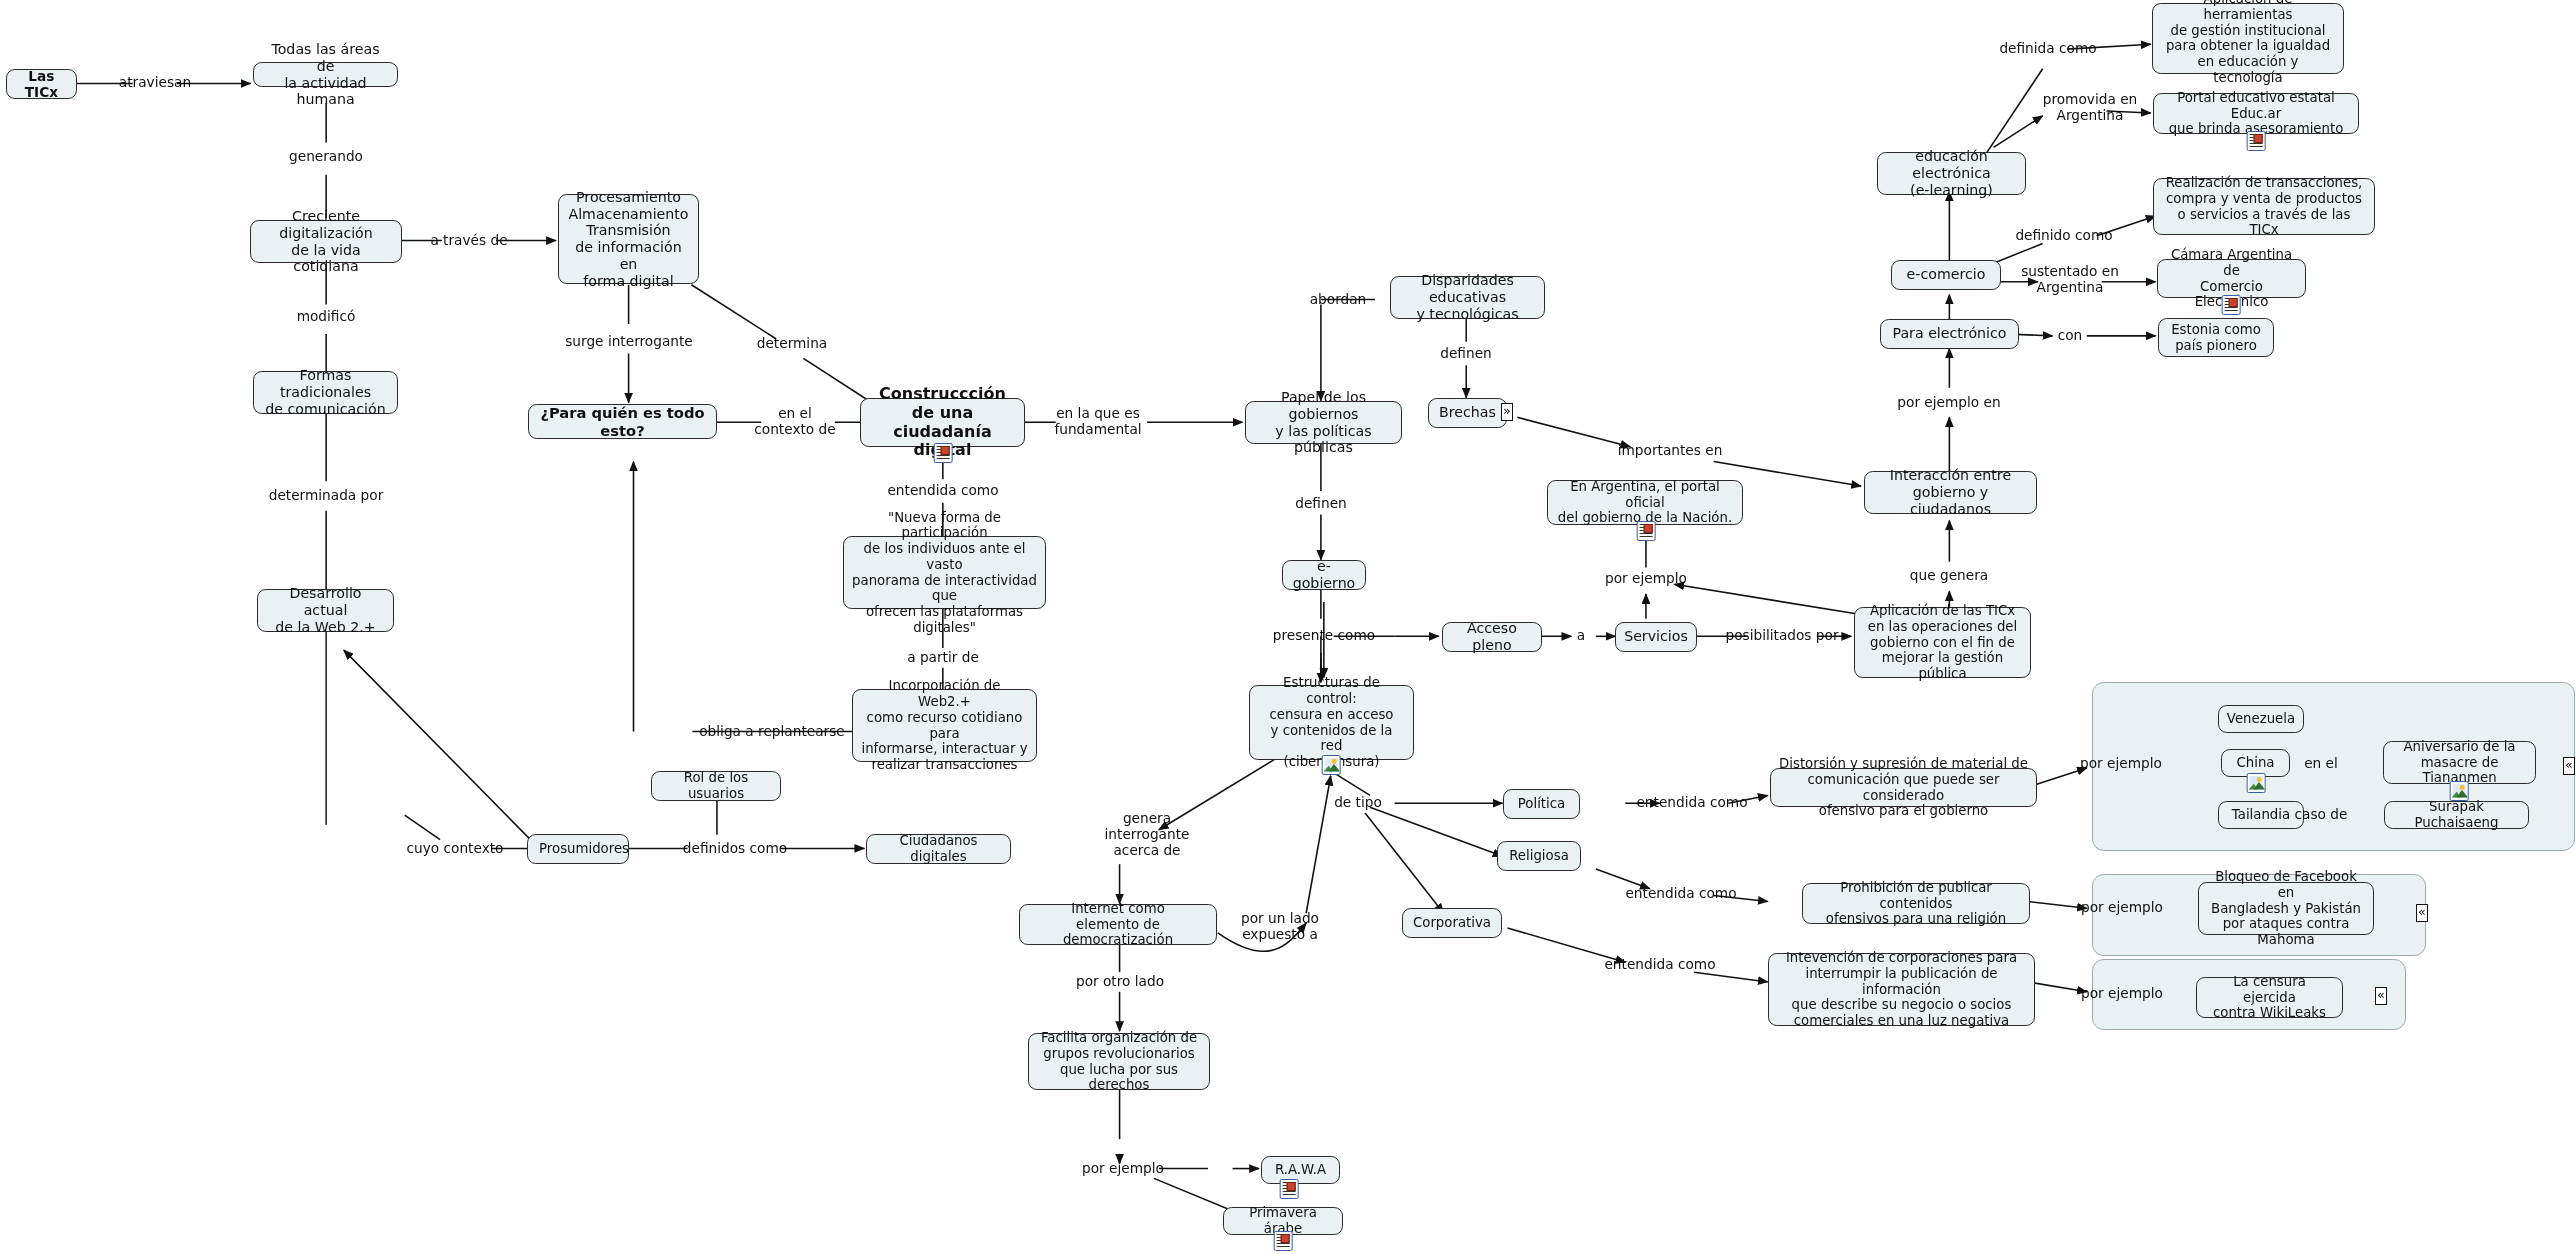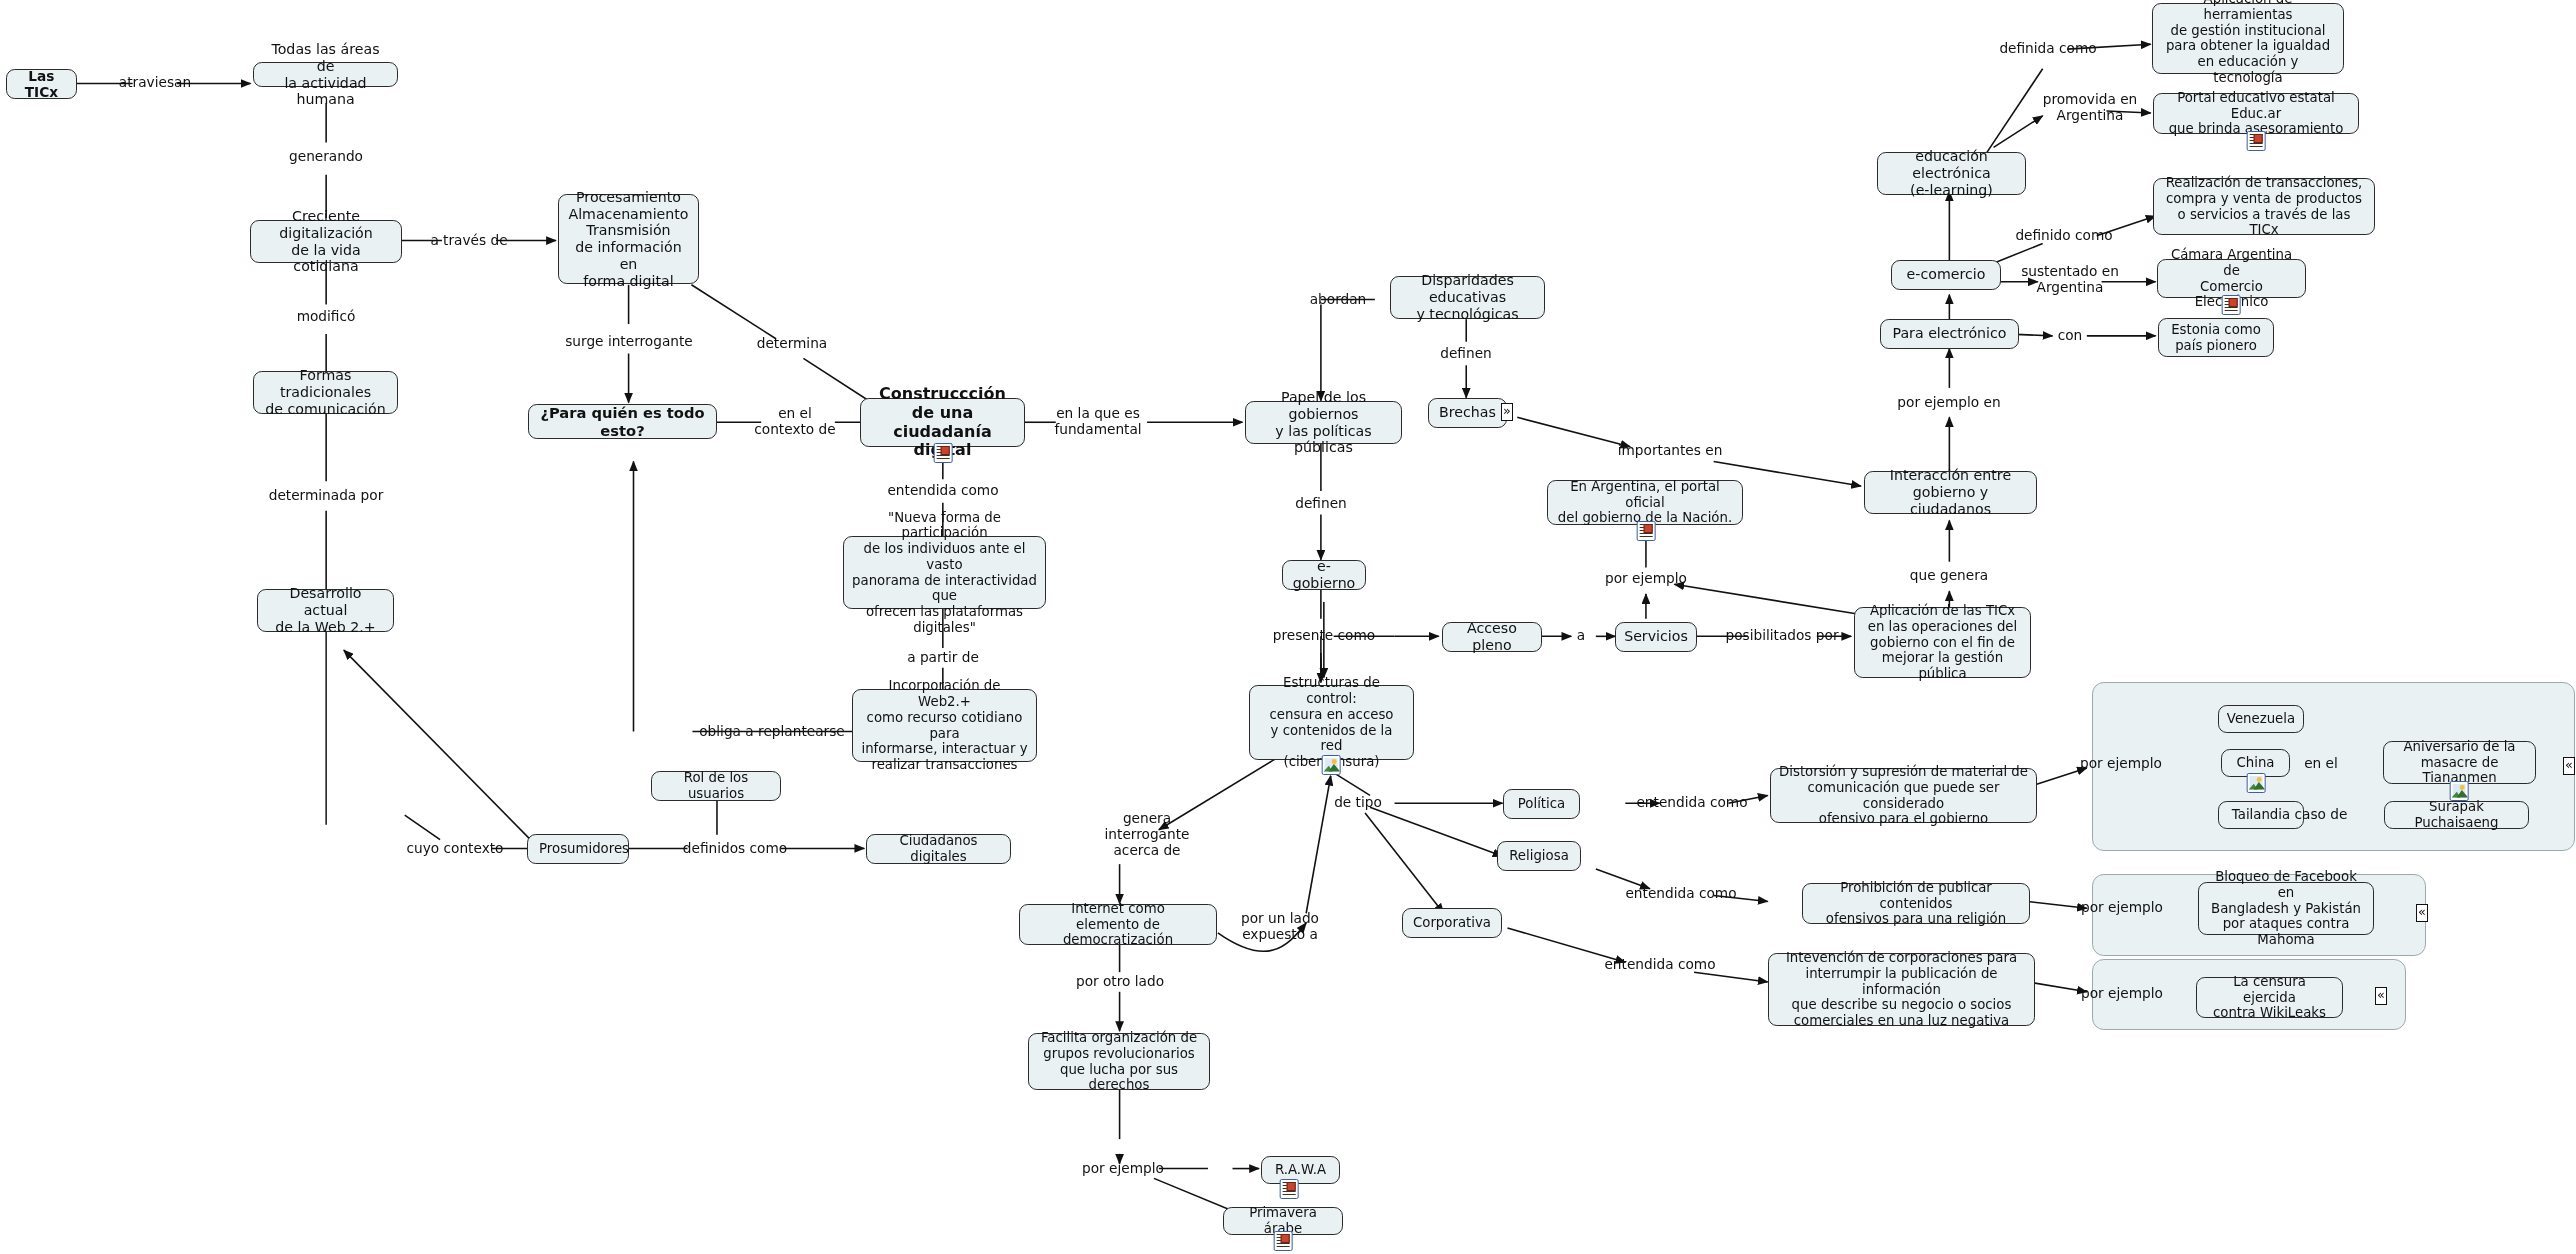--- a/index.html
+++ b/index.html
@@ -370,21 +370,21 @@
     <div class="hill2"></div>
     <div class="sun"></div>
   </div>
 
   <div class="node small" style="left:1503px;top:789px;width:77px;height:29.5px;">Política</div>
 
   <div class="node small" style="left:1497px;top:841px;width:84px;height:29.5px;">Religiosa</div>
 
   <div class="node small" style="left:1402px;top:908px;width:100px;height:29.5px;">Corporativa</div>
 
-  <div class="node small" style="left:1770px;top:768px;width:267px;height:55px;">Distorsión y supresión de material de
+  <div class="node small" style="left:1770px;top:768px;width:267px;height:39px;">Distorsión y supresión de material de
 comunicación que puede ser considerado
 ofensivo para el gobierno</div>
 
   <div class="node small" style="left:1802px;top:883px;width:228px;height:41px;">Prohibición de publicar contenidos
 ofensivos para una religión</div>
 
   <div class="node small" style="left:1768px;top:953px;width:267px;height:73px;">Intevención de corporaciones para
 interrumpir la publicación de información
 que describe su negocio o socios
 comerciales en una luz negativa</div>

